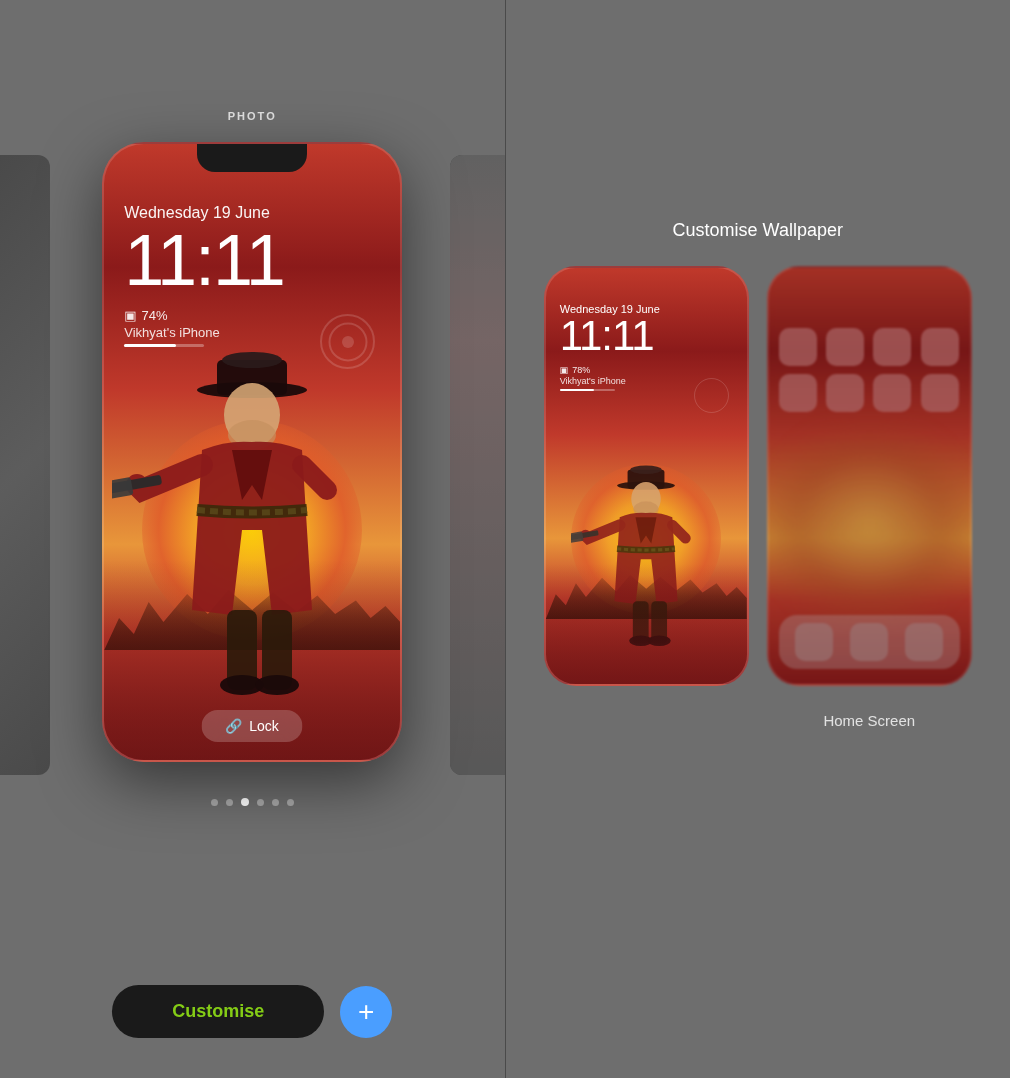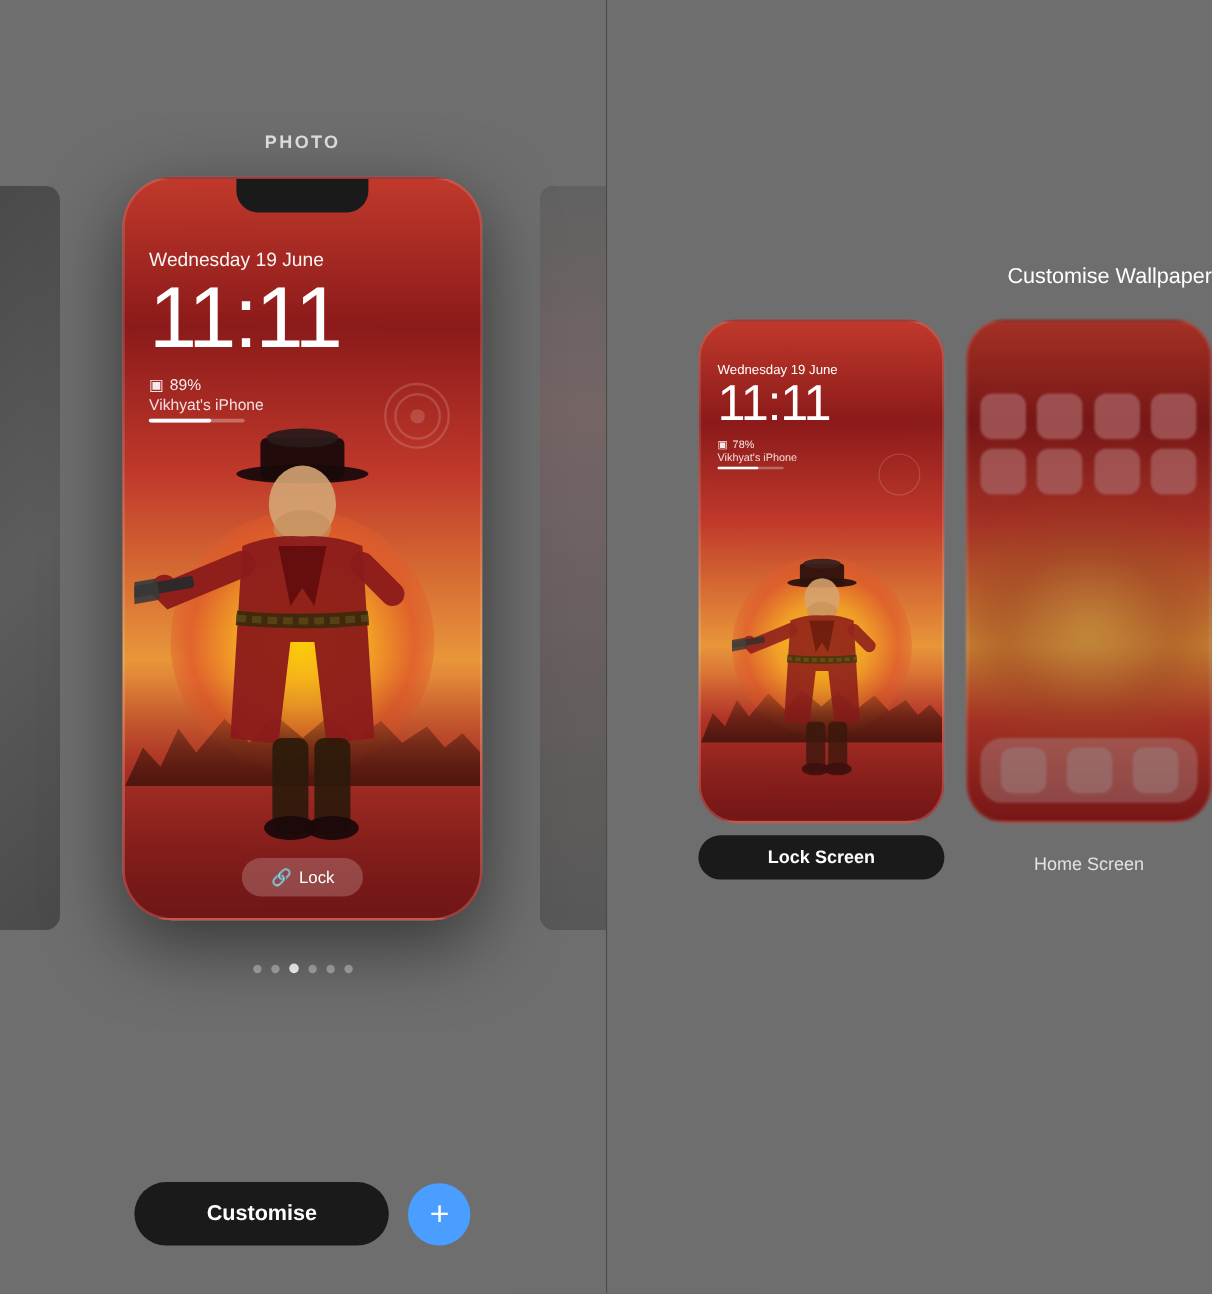--- a/index.html
+++ b/index.html
@@ -20,21 +20,21 @@
       background: #6e6e6e;
       position: relative;
       display: flex;
       flex-direction: column;
       align-items: center;
       overflow: hidden;
     }
 
     .photo-label {
       color: #e0e0e0;
-      font-size: 15px;
+      font-size: 11px;
       font-weight: 600;
       letter-spacing: 2px;
       margin-top: 110px;
       margin-bottom: 20px;
       text-align: center;
     }
 
     
     .left-side-preview {
       position: absolute;
@@ -241,21 +241,21 @@
       bottom: 40px;
       left: 50%;
       transform: translateX(-50%);
       display: flex;
       align-items: center;
       gap: 16px;
     }
 
     .customise-btn {
       background: #1a1a1a;
-      color: #ffffff;
+      color: #84cc16;
       border: none;
       border-radius: 30px;
       padding: 16px 60px;
       font-size: 18px;
       font-weight: 600;
       cursor: pointer;
       white-space: nowrap;
     }
 
     .add-btn {
@@ -280,21 +280,21 @@
     }
 
     
     .right-panel {
       width: 505px;
       height: 1078px;
       background: #6e6e6e;
       position: relative;
       display: flex;
       flex-direction: column;
-      align-items: flex-end;
+      align-items: center;
       overflow: hidden;
     }
 
     .customise-wallpaper-title {
       color: white;
       font-size: 18px;
       font-weight: 500;
       margin-top: 220px;
       margin-bottom: 25px;
     }
@@ -520,21 +520,21 @@
   <span class="photo-label">PHOTO</span>
 
   <div class="phone-mockup">
     <div class="phone-notch"></div>
 
     <div class="phone-content">
       <div class="phone-date">Wednesday 19 June</div>
       <div class="phone-time">11:11</div>
       <div class="phone-battery">
         <span>▣</span>
-        <span>89%</span>
+        <span>74%</span>
       </div>
       <div class="phone-device-name">Vikhyat's iPhone</div>
       <div class="battery-bar">
         <div class="battery-bar-fill"></div>
       </div>
     </div>
 
     <div class="sun-bg"></div>
 
     <div class="trees-bg"></div>
@@ -648,21 +648,20 @@
             <ellipse cx="130" cy="355" rx="22" ry="10" fill="#1a0a0a" opacity="0.95"></ellipse>
             <ellipse cx="165" cy="355" rx="22" ry="10" fill="#1a0a0a" opacity="0.95"></ellipse>
           </svg>
         </div>
 
         <div style="position:absolute;bottom:0;left:0;right:0;height:120px;background:linear-gradient(180deg,transparent 0%,rgba(100,20,20,0.6) 100%);"></div>
 
         <div class="mini-target"></div>
       </div>
 
-      <div class="lock-screen-label-btn">Lock Screen</div>
     </div>
 
     <div class="home-screen-card">
       <div class="home-phone-mockup">
 
         <div style="position:absolute;top:0;left:0;right:0;bottom:0;background:linear-gradient(180deg,#c0392b 0%,#8B1a1a 20%,#c0392b 40%,#e8963a 65%,#c0392b 80%,#8B1a1a 100%);filter:blur(3px);"></div>
 
         <div class="home-apps-grid">
           <div class="app-icon-placeholder"></div>
           <div class="app-icon-placeholder"></div>

